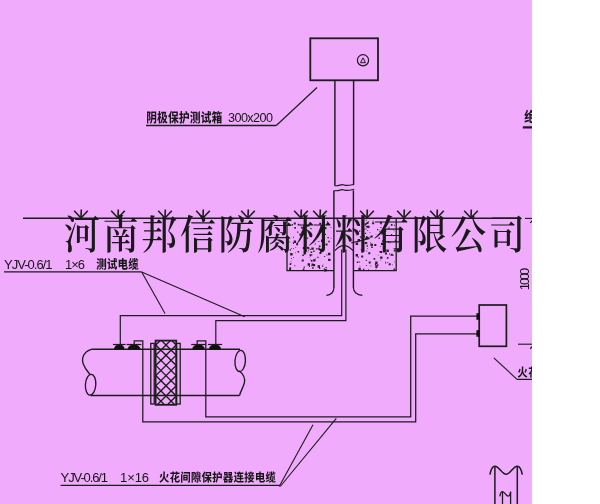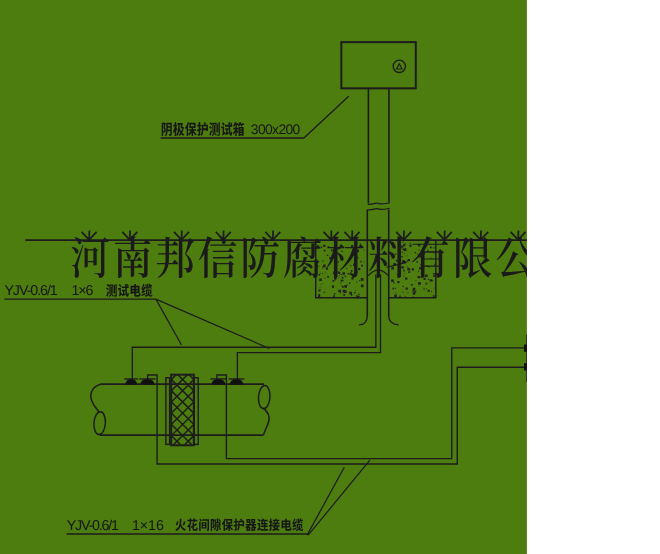--- a/index.html
+++ b/index.html
@@ -1,14 +1,14 @@
 <!DOCTYPE html>
 <html><head><meta charset="utf-8"><style>
 html,body{margin:0;padding:0;background:#fff;}
-#c{position:relative;width:479px;height:504px;background:#4d7c0f;overflow:hidden;}
+#c{position:relative;width:532px;height:504px;background:#f0abfc;overflow:hidden;}
 </style></head><body>
 <div id="c"><svg width="600" height="504" viewBox="0 0 600 504">
       <rect x="310.3" y="38.3" width="67.7" height="42" stroke="#1c1c1c" stroke-width="1.8" fill="none"></rect>
       <circle cx="363" cy="60.3" r="5.6" stroke="#1c1c1c" stroke-width="1.2" fill="none"></circle>
       <path d="M 363,57.9 L 365.5,62.7 L 360.5,62.7 Z" stroke="#1c1c1c" stroke-width="1.0" fill="none" stroke-linecap="butt" stroke-linejoin="miter"></path>
       <line x1="334.9" y1="80.3" x2="334.9" y2="184.9" stroke="#1c1c1c" stroke-width="1.45" stroke-linecap="butt"></line>
       <line x1="353.6" y1="80.3" x2="353.6" y2="184.2" stroke="#1c1c1c" stroke-width="1.45" stroke-linecap="butt"></line>
       <path d="M 334.3,185.6 C 339,186.6 341,183.6 344,184.9 C 347,186.2 350,185.2 354.2,184.4" stroke="#1c1c1c" stroke-width="1.1" fill="none" stroke-linecap="butt" stroke-linejoin="miter"></path>
       <path d="M 334.3,190.6 C 339,191.6 341,188.6 344,189.9 C 347,191.2 350,190.2 354.2,189.4" stroke="#1c1c1c" stroke-width="1.1" fill="none" stroke-linecap="butt" stroke-linejoin="miter"></path>
       <line x1="333.9" y1="190.5" x2="333.9" y2="288" stroke="#1c1c1c" stroke-width="1.45" stroke-linecap="butt"></line>

